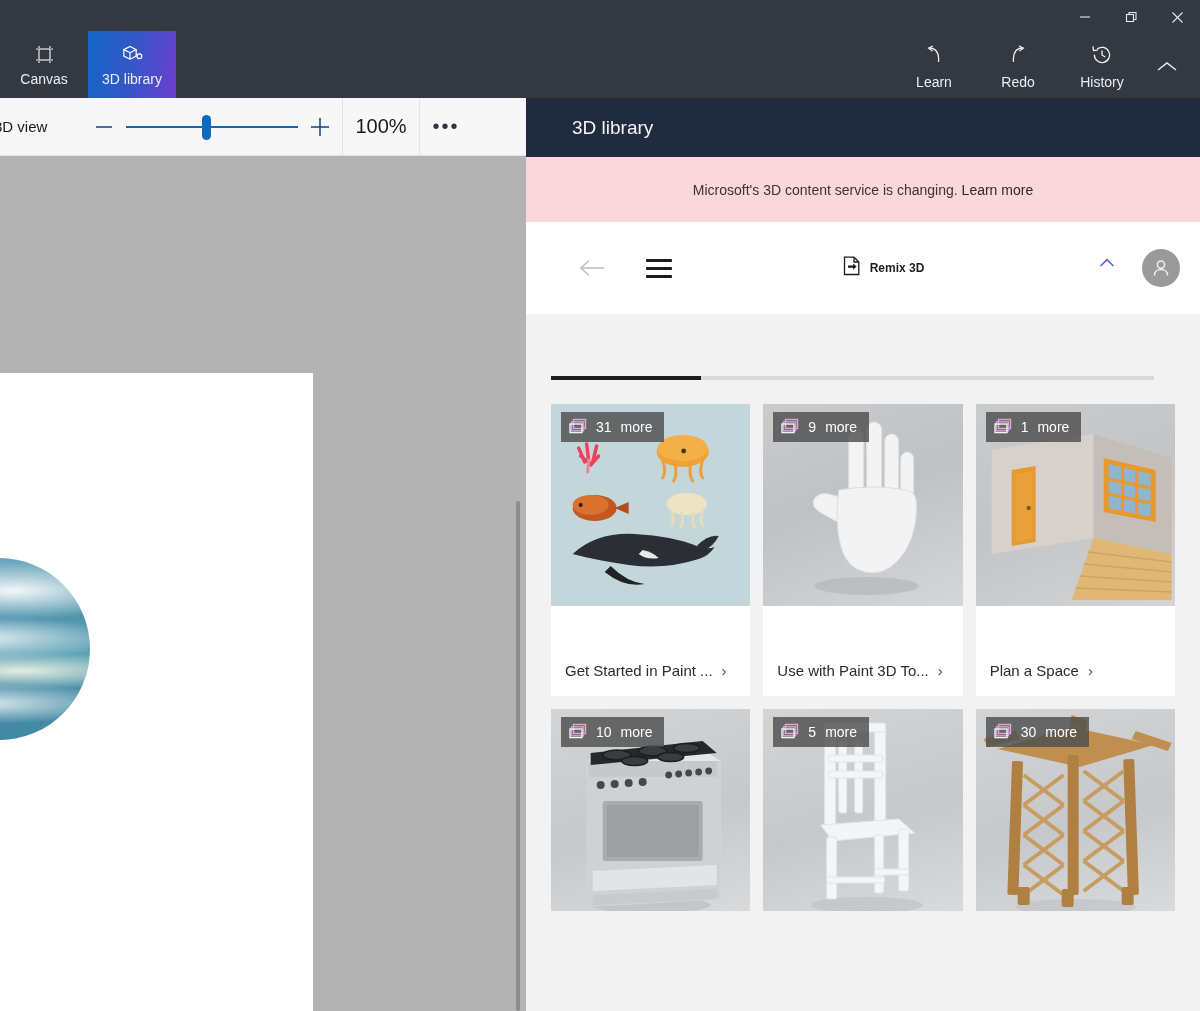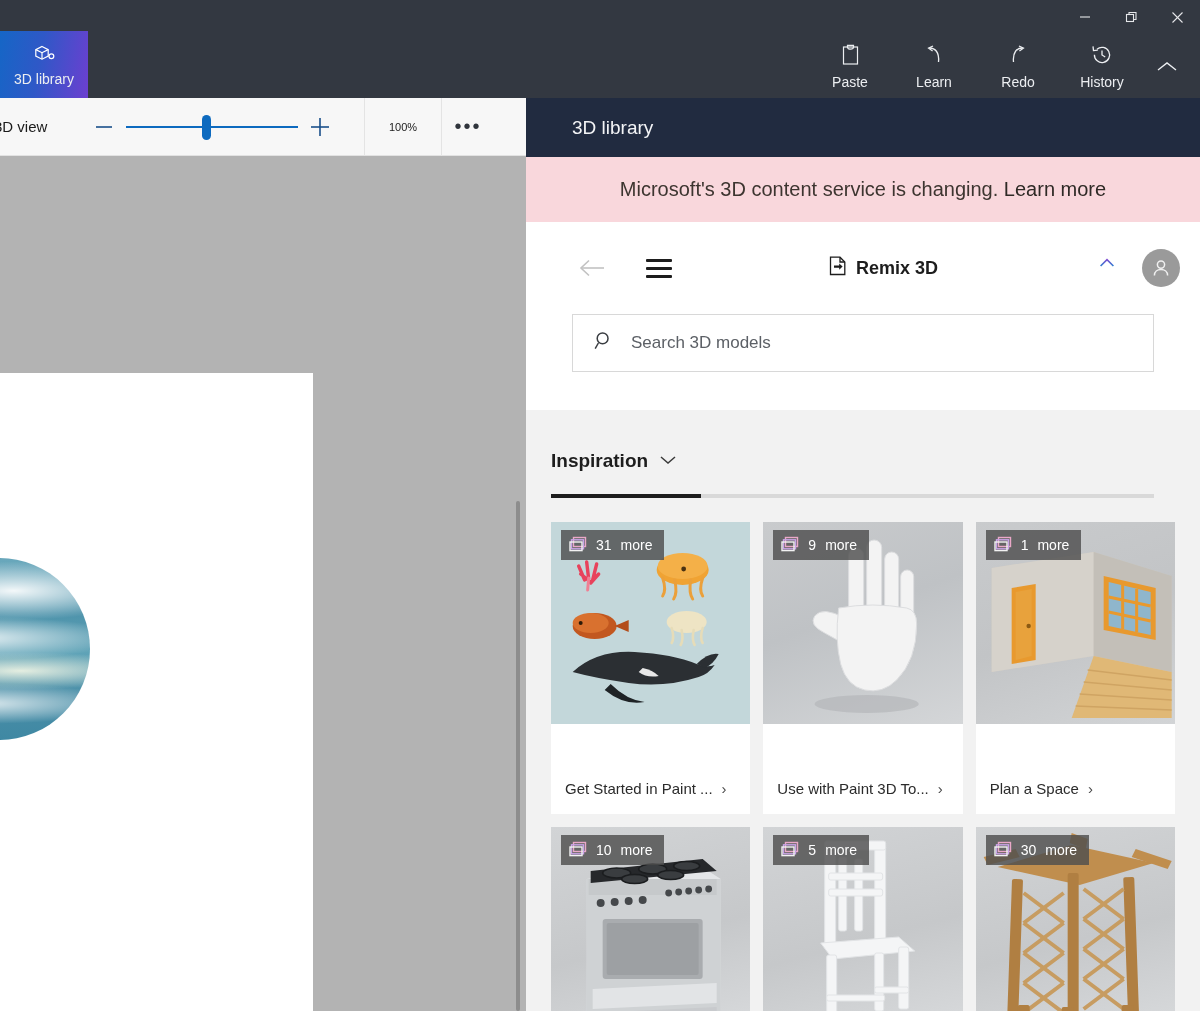--- a/index.html
+++ b/index.html
@@ -82,23 +82,23 @@
     background: #0d6abf;
   }
   .slider-thumb {
     position: absolute; left: 76px; top: 17px;
     width: 9px; height: 25px; border-radius: 5px;
     background: #0d6abf;
   }
   .zoom-pct {
     width: 78px; height: 58px;
     display: flex; align-items: center; justify-content: center;
-    font-size: 11px; color: #1b1b1b;
+    font-size: 20px; color: #1b1b1b;
     border-left: 1px solid #e4e4e4; border-right: 1px solid #e4e4e4;
-    margin-left: 22px;
+    margin-left: 0;
   }
   .more-dots {
     width: 52px; height: 58px;
     display: flex; align-items: center; justify-content: center;
     color: #30353c; font-size: 20px; letter-spacing: 2px;
   }
 
   
   .canvas-area {
     position: absolute; left: 0; top: 156px;
@@ -139,21 +139,21 @@
   }
   .panel-header {
     height: 59px; background: #212b40;
     display: flex; align-items: center;
     padding-left: 46px;
     color: #f3f4f6; font-size: 19px;
   }
   .panel-banner {
     height: 65px; background: #f9d7dc;
     display: flex; align-items: center; justify-content: center;
-    font-size: 20px; color: #3d3530;
+    font-size: 14px; color: #3d3530;
   }
   .banner-link { color: #2f2a26; text-decoration: none; }
 
   .remix-bar {
     height: 92px; background: #ffffff;
     display: flex; align-items: center;
     padding: 0 20px 0 46px;
   }
   .icon-btn {
     width: 42px; height: 42px;
@@ -161,21 +161,21 @@
   }
   .hamburger { display: flex; flex-direction: column; gap: 5px; }
   .hamburger span {
     display: block; width: 26px; height: 3px;
     background: #1d1d1d; border-radius: 1px;
   }
   .remix-logo {
     flex: 1; display: flex; align-items: center;
     justify-content: center; gap: 8px;
   }
-  .remix-txt { font-size: 18px; font-weight: bold; color: #1d1d1d; }
+  .remix-txt { font-size: 12px; font-weight: bold; color: #1d1d1d; }
   .avatar {
     width: 38px; height: 38px; border-radius: 50%;
     background: #9a9a9a;
     display: flex; align-items: center; justify-content: center;
   }
 
   .search-wrap {
     background: #ffffff; padding: 0 46px 38px 46px;
   }
   .search-box {
@@ -265,48 +265,54 @@
       </div>
       <div class="win-btn">
         <svg width="13" height="13" viewBox="0 0 13 13" aria-hidden="true">
           <line x1="1.5" y1="1.5" x2="11.5" y2="11.5" stroke="currentColor" stroke-width="1.1"></line>
           <line x1="11.5" y1="1.5" x2="1.5" y2="11.5" stroke="currentColor" stroke-width="1.1"></line>
         </svg>
       </div>
     </div>
 
     <div class="tabs">
+      <div class="tab">
+        <span class="tab-ico">
+          <svg width="21" height="21" viewBox="0 0 21 21" aria-hidden="true">
+            <g stroke="#eceef1" stroke-width="1.2" fill="none">
+              <rect x="5" y="5" width="11" height="11"></rect>
+              <line x1="2" y1="5" x2="4" y2="5"></line>
+                <line x1="17" y1="5" x2="19" y2="5"></line>
+              <line x1="2" y1="16" x2="4" y2="16"></line>
+                <line x1="17" y1="16" x2="19" y2="16"></line>
+              <line x1="5" y1="2" x2="5" y2="4"></line>
+                <line x1="16" y1="2" x2="16" y2="4"></line>
+              <line x1="5" y1="17" x2="5" y2="19"></line>
+                <line x1="16" y1="17" x2="16" y2="19"></line>
+            </g>
+          </svg>
+        </span>
+        <span>Canvas</span>
+      </div>
       <div class="tab active">
         <span class="tab-ico">
           <svg width="23" height="21" viewBox="0 0 23 21" aria-hidden="true">
             <g stroke="#ffffff" stroke-width="1.2" fill="none">
               <path d="M9 2.5 L15.2 5.6 L15.2 12.1 L9 15.2 L2.8 12.1 L2.8 5.6 Z"></path>
               <path d="M2.8 5.6 L9 8.7 L15.2 5.6"></path>
                 <path d="M9 8.7 L9 15.2"></path>
               <circle cx="18.4" cy="12.2" r="2.4"></circle>
             </g>
           </svg>
         </span>
         <span>3D library</span>
       </div>
     </div>
 
     <div class="cmds">
-      <div class="cmd">
-        <span class="cmd-ico">
-          <svg width="21" height="23" viewBox="0 0 21 23" aria-hidden="true">
-            <g stroke="#eceef1" stroke-width="1.2" fill="none">
-              <rect x="3.5" y="4" width="14" height="17"></rect>
-              <path d="M7.5 4V2.4h6V4"></path>
-              <path d="M7.5 4c0 1.6 1.3 2.2 3 2.2S13.5 5.6 13.5 4"></path>
-            </g>
-          </svg>
-        </span>
-        <span>Paste</span>
-      </div>
       <div class="cmd">
         <span class="cmd-ico">
           <svg width="22" height="22" viewBox="0 0 22 22" aria-hidden="true">
             <path d="M15.5 18 C16.5 8 12 4 6.5 4" fill="none" stroke="#eceef1" stroke-width="1.3"></path>
             <path d="M10 2 L5.6 4.2 L9.6 7" fill="none" stroke="#eceef1" stroke-width="1.3"></path>
           </svg>
         </span>
         <span>Learn</span>
       </div>
       <div class="cmd">
@@ -426,41 +432,22 @@
         </svg>
       </div>
       <div class="avatar" style="margin-left:14px">
         <svg width="22" height="22" viewBox="0 0 22 22" aria-hidden="true">
           <circle cx="11" cy="7.6" r="3.6" fill="none" stroke="#f0f0f0" stroke-width="1.5"></circle>
           <path d="M4.4 18.4c0-3.7 3-5.9 6.6-5.9s6.6 2.2 6.6 5.9" fill="none" stroke="#f0f0f0" stroke-width="1.5"></path>
         </svg>
       </div>
     </div>
 
-    <div class="search-wrap">
-      <div class="search-box">
-        <span>
-          <svg width="22" height="22" viewBox="0 0 22 22" aria-hidden="true">
-            <circle cx="9.6" cy="8.4" r="5.4" fill="none" stroke="#3a3d42" stroke-width="1.5"></circle>
-            <line x1="5.4" y1="13" x2="2.2" y2="18.6" stroke="#3a3d42" stroke-width="1.5"></line>
-          </svg>
-        </span>
-        <input class="search-input" type="text" placeholder="Search 3D models" style="">
-      </div>
-    </div>
 
     <div class="tabs-row">
-      <div class="tab-head">
-        <span class="tab-head-txt">Inspiration</span>
-        <span>
-          <svg width="20" height="12" viewBox="0 0 20 12" aria-hidden="true">
-            <path d="M3 3 L10 9 L17 3" fill="none" stroke="#3a3a3a" stroke-width="1.5"></path>
-          </svg>
-        </span>
-      </div>
       <div class="tab-underline">
         <div class="tab-underline-active"></div>
       </div>
     </div>
 
     <div class="grid">
 
       <div class="card">
         <div class="card-thumb">
           <div class="sc sc-sea">

